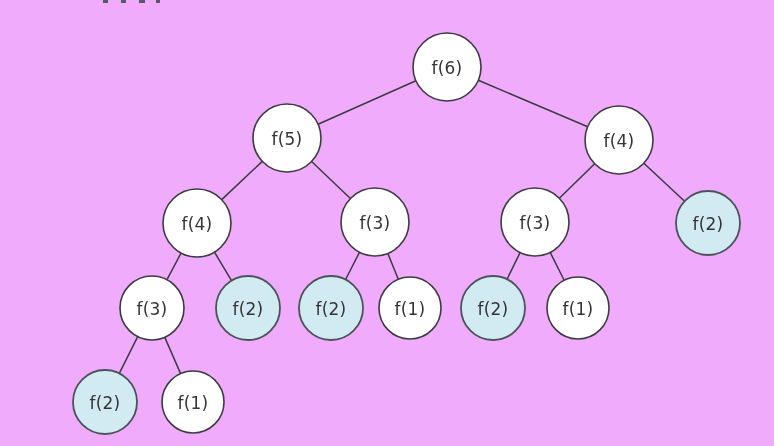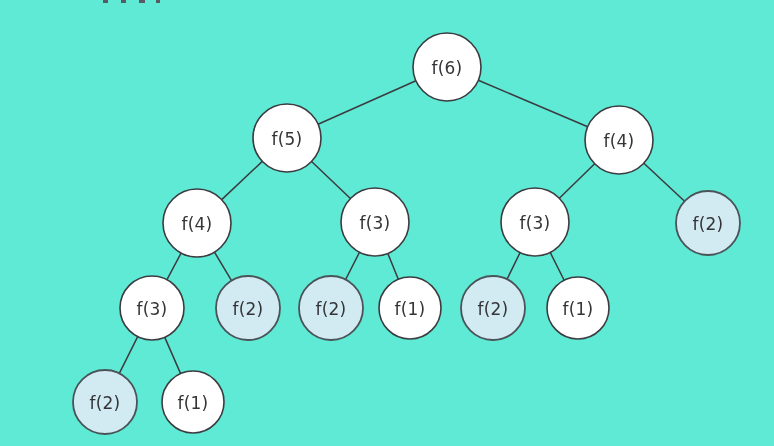--- a/index.html
+++ b/index.html
@@ -11,21 +11,21 @@
   body {
     width: 774px;
     height: 446px;
     overflow: hidden;
     font-family: "DejaVu Sans", "Liberation Sans", sans-serif;
   }
   #tree-figure {
     position: relative;
     width: 774px;
     height: 446px;
-    background: #5eead4;
+    background: #f0abfc;
   }
   #tree-svg {
     position: absolute;
     left: 0;
     top: 0;
     width: 774px;
     height: 446px;
     display: block;
   }
   .edge-line {

